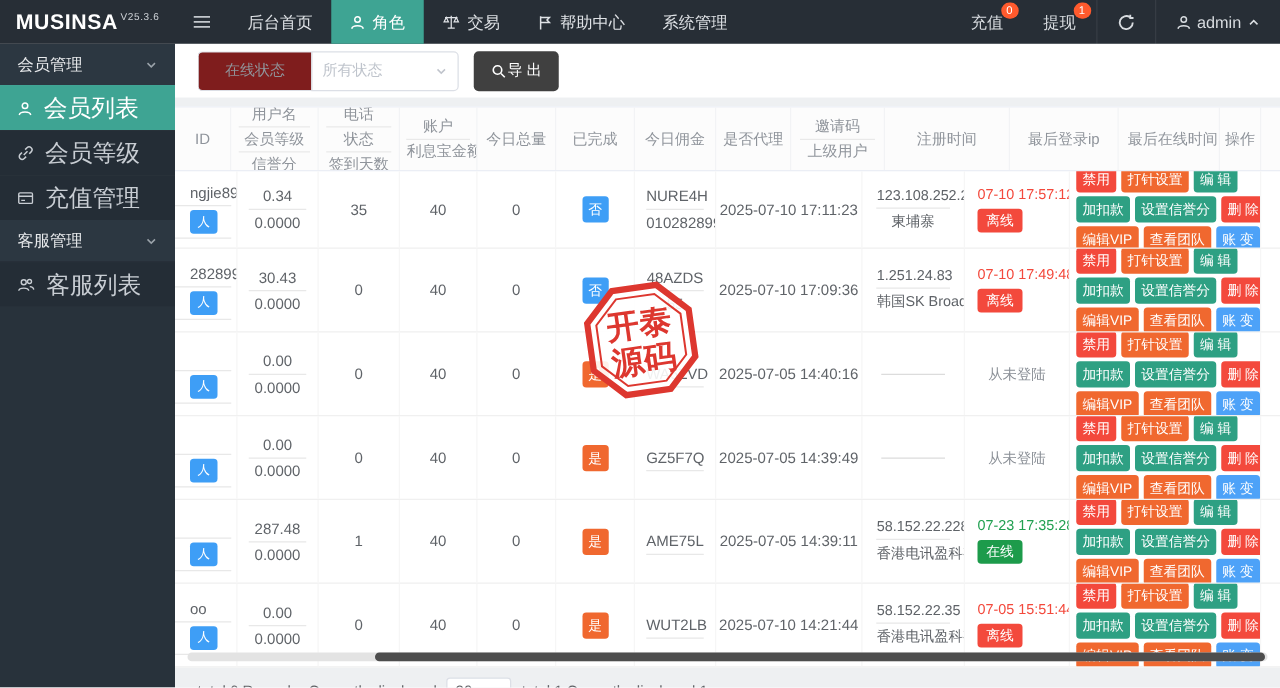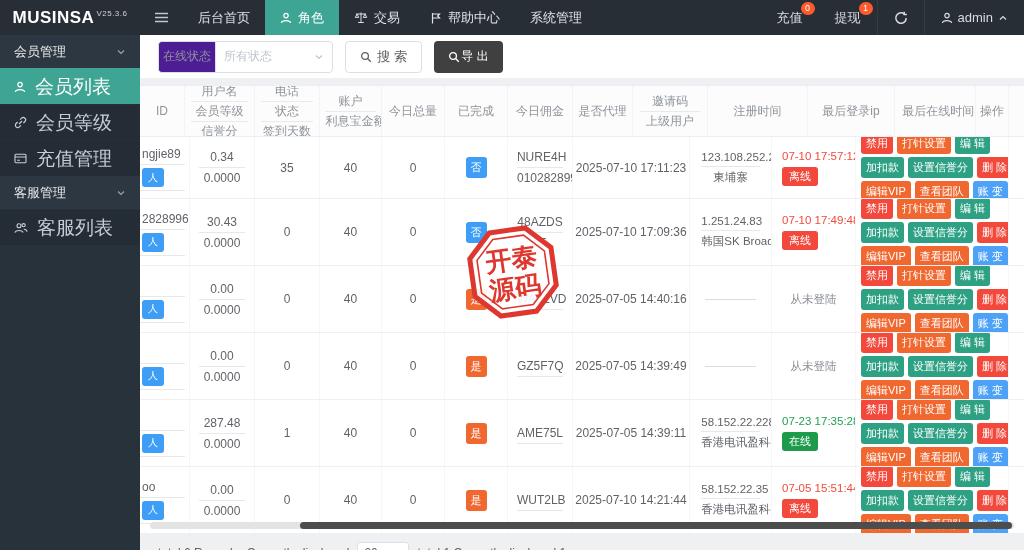--- a/index.html
+++ b/index.html
@@ -19,36 +19,36 @@
 .ic{display:inline-flex;align-items:center}
 
 .sidebar{position:absolute;top:35px;left:0;bottom:0;width:140px;background:#28323b;z-index:4}
 .side-group{height:33px;display:flex;align-items:center;justify-content:space-between;padding:0 14px;color:#e8eaec;font-size:13px;background:#2c3741;cursor:pointer}
 .side-item{height:36px;display:flex;align-items:center;gap:9px;padding:0 14px;color:#c8cdd3;font-size:19px;background:#242d36;cursor:pointer;border-top:1px solid rgba(255,255,255,.02)}
 .side-item.active{background:#3ea493;color:#fff}
 
 .main{position:absolute;top:35px;left:140px;right:0;bottom:0;background:#eef0f2}
 .filter-bar{height:43px;background:#fff;display:flex;align-items:center;gap:12px;padding:0 18px}
 .igroup{display:flex;height:32px}
-.ilabel{background:#4c1d95;border:1px solid #dcdfe6;border-right:none;border-radius:4px 0 0 4px;display:flex;align-items:center;padding:0 4px;color:#909399}
+.ilabel{background:#7f1d1d;border:1px solid #dcdfe6;border-right:none;border-radius:4px 0 0 4px;display:flex;align-items:center;padding:0 21px;color:#909399}
 .iselect{width:118px;border:1px solid #dcdfe6;border-radius:0 4px 4px 0;display:flex;align-items:center;justify-content:space-between;padding:0 8px;color:#bfc4cc;background:#fff;cursor:pointer}
 .btn-search{height:32px;border:1px solid #dcdfe6;border-radius:4px;background:#fff;display:flex;align-items:center;gap:5px;padding:0 14px;color:#606266;cursor:pointer}
 .btn-export{height:32px;border:none;border-radius:4px;background:#404040;color:#fff;display:flex;align-items:center;gap:1px;padding:0 14px;cursor:pointer;font-size:12px}
 
 .table-card{position:absolute;top:50px;left:0;right:0;height:449px;background:#fff}
 .thead{display:flex;height:52px;border-top:1px solid #ebeef5;border-bottom:1px solid #ebeef5;background:#fcfcfc;color:#8f949b}
 .th{display:flex;flex-direction:column;justify-content:center;align-items:center;border-right:1px solid #f2f3f5;overflow:hidden}
 .th .hl{padding:1px 0;width:82%;text-align:center;white-space:nowrap}
 .th .hl + .hl{border-top:1px solid #e9e9e9}
 .tr{display:flex;border-bottom:1px solid #f0f0f0}
 .td{display:flex;flex-direction:column;justify-content:center;align-items:center;border-right:1px solid #f6f6f6;overflow:hidden;color:#5f6368}
 .sub{width:72%;text-align:center;padding:3px 0;white-space:nowrap}
 .sub.line{border-bottom:1px solid #e8e8e8}
 .td.user{align-items:flex-start;justify-content:center}
-.td.user .sub{width:92%;text-align:left;padding-left:2px}
+.td.user .sub{width:92%;text-align:left;padding-left:12px}
 .vip{display:inline-flex;width:22px;height:19px;background:#3e9ef6;border-radius:3px;color:#fff;font-size:10px;align-items:center;justify-content:center}
 .abadge{width:21px;height:21px;border-radius:3px;color:#fff;font-size:11px;display:flex;align-items:center;justify-content:center}
 .b-blue{background:#3e9ef6}.b-org{background:#f0682f}
 .dash{width:62%;border-bottom:1px solid #dcdcdc;height:1px}
 .td.lastcell{align-items:flex-start;padding-left:10px}
 .ltime{font-size:11.5px;white-space:nowrap}
 .t-red{color:#f3493c}.t-green{color:#21a051}.t-gray{color:#8a8f96;align-self:center}
 .stbadge{margin-top:5px;padding:2px 7px;border-radius:3px;color:#fff;font-size:11px}
 .st-red{background:#f3493c}.st-green{background:#1d9b4b}
 .td.actions{align-items:flex-start;justify-content:center;padding-left:5px;gap:3px}
@@ -204,29 +204,20 @@
       <span class="ilabel">在线状态</span>
       <span class="iselect">
         <span>所有状态</span>
         <span class="ic" style="color:#c0c4cc">
           <svg width="10" height="10" viewBox="0 0 10 10" fill="none" stroke="currentColor" stroke-width="1.2">
               <path d="m2 3.5 3 3 3-3"></path>
             </svg>
         </span>
       </span>
     </div>
-    <button class="btn-search">
-      <span class="ic">
-        <svg width="12" height="12" viewBox="0 0 12 12" fill="none" stroke="currentColor" stroke-width="1.3">
-            <circle cx="5" cy="5" r="3.4"></circle>
-            <path d="m7.8 7.8 3 3"></path>
-          </svg>
-      </span>
-      <span>搜 索</span>
-    </button>
     <button class="btn-export">
       <span class="ic">
         <svg width="12" height="12" viewBox="0 0 12 12" fill="none" stroke="currentColor" stroke-width="1.3">
             <circle cx="5" cy="5" r="3.4"></circle>
             <path d="m7.8 7.8 3 3"></path>
           </svg>
       </span>
       <span>导 出</span>
     </button>
   </div>

